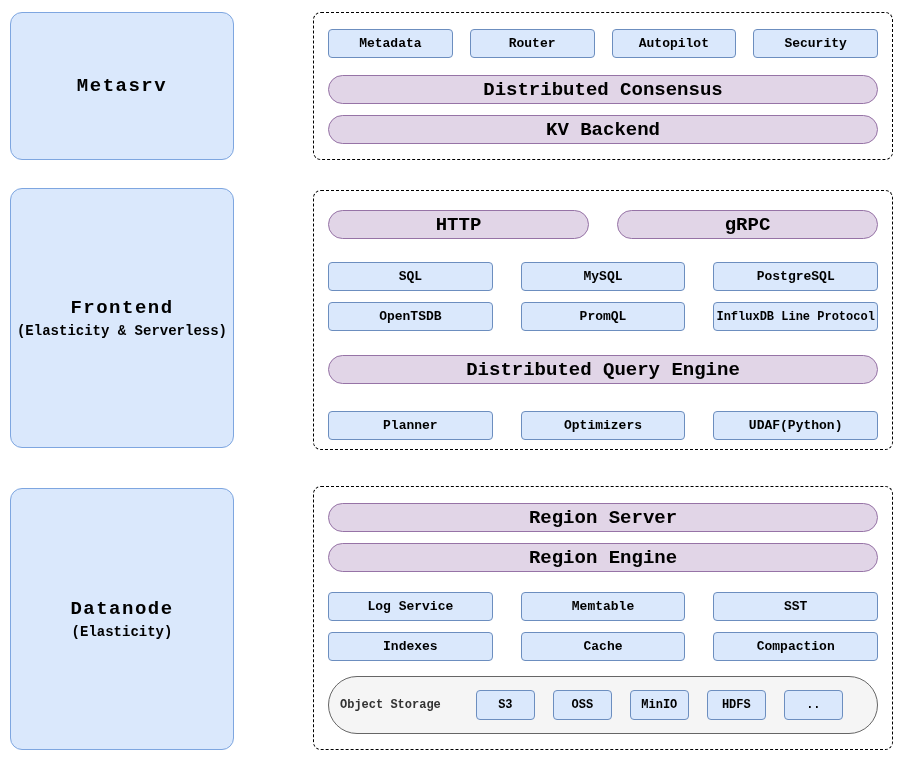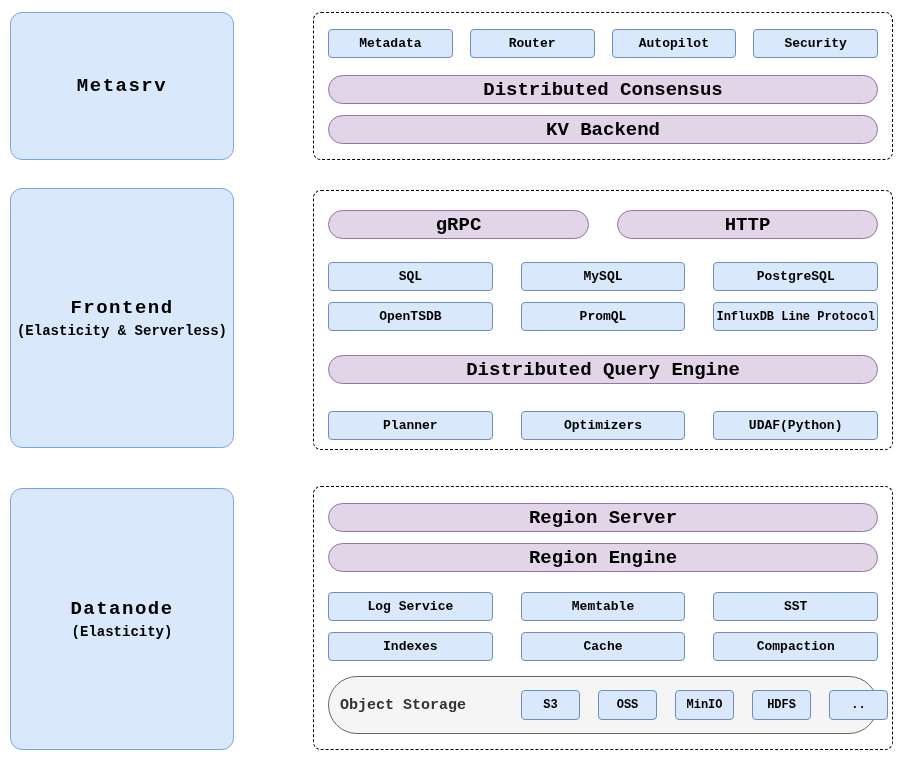--- a/index.html
+++ b/index.html
@@ -108,25 +108,25 @@
   .object-storage {
     height: 58px;
     background: #f5f5f5;
     border: 1px solid #666666;
     border-radius: 29px;
     display: flex;
     align-items: center;
     padding: 0 14px 0 11px;
   }
   .os-label {
-    font-size: 15px;
+    font-size: 12px;
     font-weight: 700;
     color: #333333;
     white-space: nowrap;
-    margin-right: 55px;
+    margin-right: 35px;
   }
   .os-boxes {
     display: flex;
     gap: 18px;
   }
   .os-box {
     min-width: 59px;
     height: 30px;
     padding: 8px 8px;
     background: #dae8fc;
@@ -165,22 +165,22 @@
       <div class="module">Router</div>
       <div class="module">Autopilot</div>
       <div class="module">Security</div>
     </div>
     <div class="pill mb11">Distributed Consensus</div>
     <div class="pill">KV Backend</div>
   </div>
 
   <div class="panel" id="panel-frontend">
     <div class="row gap28 mb23">
+      <div class="pill">HTTP</div>
       <div class="pill">gRPC</div>
-      <div class="pill">HTTP</div>
     </div>
     <div class="row gap28 mb11">
       <div class="module">SQL</div>
       <div class="module">MySQL</div>
       <div class="module">PostgreSQL</div>
     </div>
     <div class="row gap28 mb24">
       <div class="module">OpenTSDB</div>
       <div class="module">PromQL</div>
       <div class="module small-text">InfluxDB Line Protocol</div>

